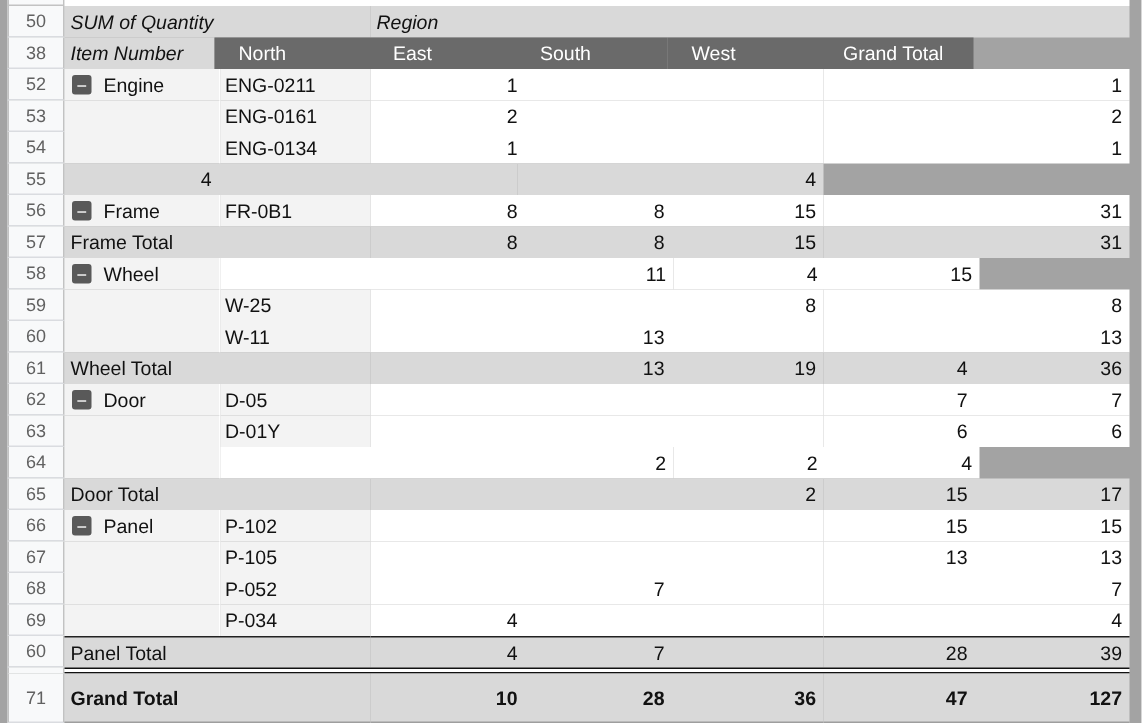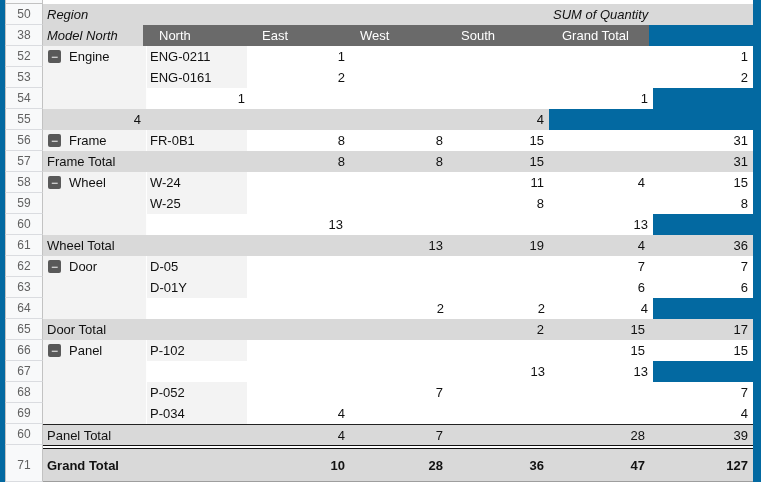--- a/index.html
+++ b/index.html
@@ -1,18 +1,18 @@
 <!DOCTYPE html>
 <html style="--header-bg: #6a6a6a; --header-text: #ffffff; --band-bg: #d9d9d9; --side-bg: #f3f3f3; --collapse-bg: #595959; --gutter-bg: #f8f9fa; --gutter-v: #c2c2c2; --gutter-h: #dadce0; --gutter-text: #616161;"><head>
 <meta charset="utf-8">
 <style>
   *{box-sizing:border-box;margin:0;padding:0}
   html,body{background:#fff}
   body{font-family:"Liberation Sans",sans-serif}
-  .sheet{position:relative;width:761px;height:482px;overflow:hidden;background:#0369a1}
+  .sheet{position:relative;width:761px;height:482px;overflow:hidden;background:#a3a3a3}
   .grid{position:absolute;left:5px;top:0}
   .row{display:flex;height:21px}
   .row.sliver{height:4px}
   .row.divider{height:4px}
   .row.grand{height:33px}
   .row.empty{height:14px}
   .gutter{width:38px;flex:none;background:var(--gutter-bg);border-left:1px solid var(--gutter-v);
           border-right:1px solid var(--gutter-v);border-bottom:1px solid var(--gutter-h);
           display:flex;align-items:center;justify-content:center;font-size:12px;color:var(--gutter-text)}
   .sliver .gutter{border-bottom:1px solid var(--gutter-v)}
@@ -42,30 +42,30 @@
 <body>
 
 <div class="sheet">
   <div class="grid" id="grid">
     <div class="row sliver">
       <div class="gutter"></div>
       <div class="cell w-full blank"></div>
     </div>
   <div class="row title">
         <div class="gutter">50</div>
+        <div class="cell band ital lab w-span">SUM of Quantity</div>
         <div class="cell band ital lab w-region">Region</div>
-        <div class="cell band ital lab w-span">SUM of Quantity</div>
       </div>
       <div class="row colhead">
         <div class="gutter">38</div>
-        <div class="cell band ital lab w-model">Model North</div>
+        <div class="cell band ital lab w-model">Item Number</div>
         <div class="cell dark col-0">North</div>
         <div class="cell dark col-1">East</div>
+        <div class="cell dark col-2">South</div>
         <div class="cell dark col-3">West</div>
-        <div class="cell dark col-2">South</div>
         <div class="cell dark col-4">Grand Total</div>
       </div>
       <div class="row data">
         <div class="gutter">52</div>
         <div class="cell side cat w-cat">
           <div class="collapse-btn">−</div>
           <div class="cat-label">Engine</div>
         </div>
         <div class="cell side model w-model">ENG-0211</div>
         <div class="cell val col-0">1</div>
@@ -80,20 +80,21 @@
         <div class="cell side model w-model">ENG-0161</div>
         <div class="cell val col-0">2</div>
         <div class="cell val col-1"></div>
         <div class="cell val col-2"></div>
         <div class="cell val col-3"></div>
         <div class="cell val col-4">2</div>
       </div>
       <div class="row data">
         <div class="gutter">54</div>
         <div class="cell side cat w-cat"></div>
+        <div class="cell side model w-model">ENG-0134</div>
         <div class="cell val col-0">1</div>
         <div class="cell val col-1"></div>
         <div class="cell val col-2"></div>
         <div class="cell val col-3"></div>
         <div class="cell val col-4">1</div>
       </div>
       <div class="row total">
         <div class="gutter">55</div>
         <div class="cell band val col-0">4</div>
         <div class="cell band val col-1"></div>
@@ -122,40 +123,40 @@
         <div class="cell band val col-2">15</div>
         <div class="cell band val col-3"></div>
         <div class="cell band val col-4">31</div>
       </div>
       <div class="row data">
         <div class="gutter">58</div>
         <div class="cell side cat w-cat">
           <div class="collapse-btn">−</div>
           <div class="cat-label">Wheel</div>
         </div>
-        <div class="cell side model w-model">W-24</div>
         <div class="cell val col-0"></div>
         <div class="cell val col-1"></div>
         <div class="cell val col-2">11</div>
         <div class="cell val col-3">4</div>
         <div class="cell val col-4">15</div>
       </div>
       <div class="row data">
         <div class="gutter">59</div>
         <div class="cell side cat w-cat"></div>
         <div class="cell side model w-model">W-25</div>
         <div class="cell val col-0"></div>
         <div class="cell val col-1"></div>
         <div class="cell val col-2">8</div>
         <div class="cell val col-3"></div>
         <div class="cell val col-4">8</div>
       </div>
       <div class="row data">
         <div class="gutter">60</div>
         <div class="cell side cat w-cat"></div>
+        <div class="cell side model w-model">W-11</div>
         <div class="cell val col-0"></div>
         <div class="cell val col-1">13</div>
         <div class="cell val col-2"></div>
         <div class="cell val col-3"></div>
         <div class="cell val col-4">13</div>
       </div>
       <div class="row total">
         <div class="gutter">61</div>
         <div class="cell band lab w-span">Wheel Total</div>
         <div class="cell band val col-0"></div>
@@ -214,20 +215,21 @@
         <div class="cell side model w-model">P-102</div>
         <div class="cell val col-0"></div>
         <div class="cell val col-1"></div>
         <div class="cell val col-2"></div>
         <div class="cell val col-3">15</div>
         <div class="cell val col-4">15</div>
       </div>
       <div class="row data">
         <div class="gutter">67</div>
         <div class="cell side cat w-cat"></div>
+        <div class="cell side model w-model">P-105</div>
         <div class="cell val col-0"></div>
         <div class="cell val col-1"></div>
         <div class="cell val col-2"></div>
         <div class="cell val col-3">13</div>
         <div class="cell val col-4">13</div>
       </div>
       <div class="row data">
         <div class="gutter">68</div>
         <div class="cell side cat w-cat"></div>
         <div class="cell side model w-model">P-052</div>

